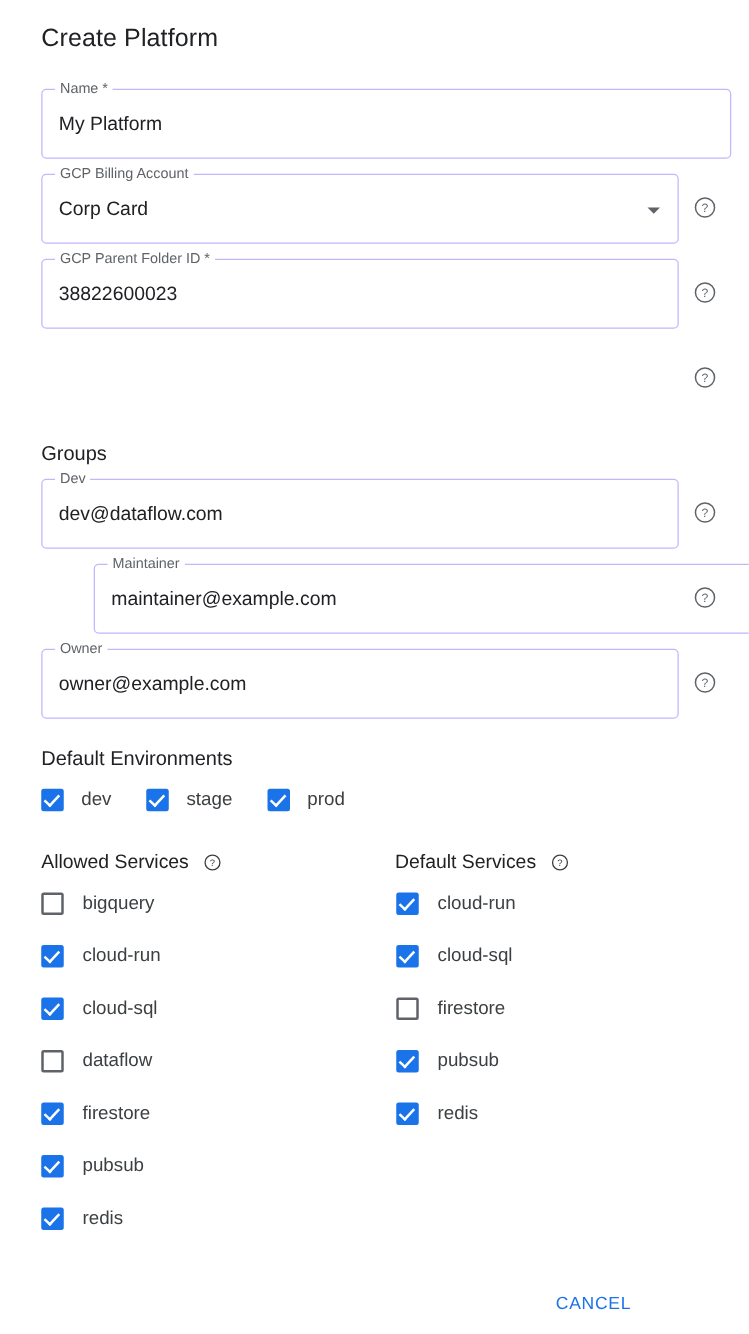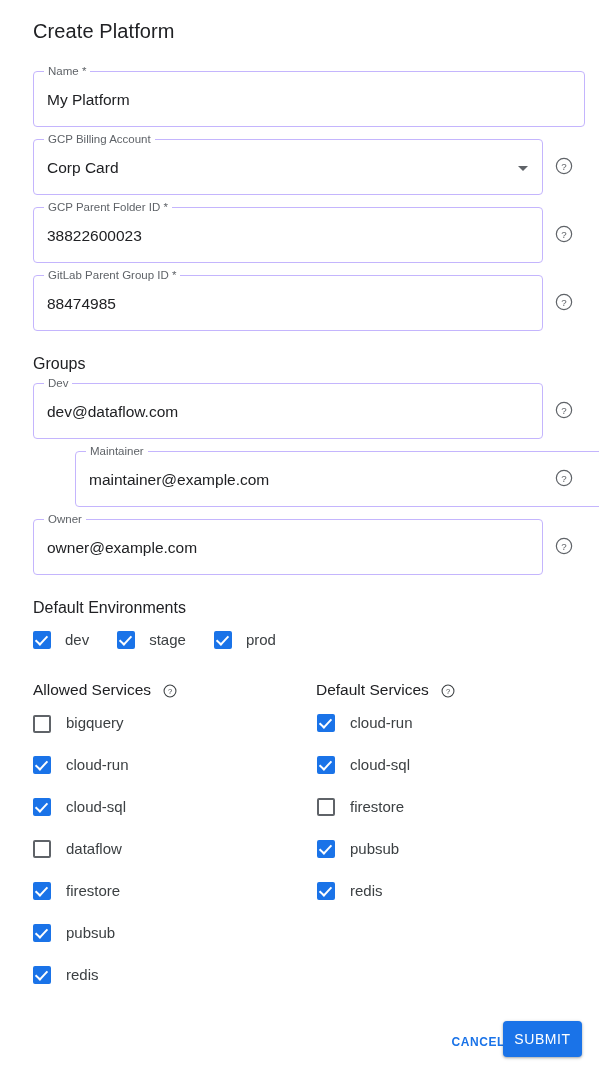--- a/index.html
+++ b/index.html
@@ -179,22 +179,22 @@
     width: 599px;
     height: 44px;
   }
   .btn-cancel {
     position: absolute;
     right: 94px;
     top: 9px;
     height: 26px;
     padding: 0 8px;
     font-family: "Liberation Sans", sans-serif;
-    font-size: 12px;
-    font-weight: 700;
+    font-size: 14px;
+    font-weight: 400;
     letter-spacing: 0.6px;
     color: #1a73e8;
     background: transparent;
     border: none;
     border-radius: 4px;
     cursor: pointer;
     display: flex;
     align-items: center;
     justify-content: center;
   }
@@ -247,24 +247,20 @@
     <span class="legend"><span>GCP Parent Folder ID</span><span class="req"> *</span></span>
     <span class="value">38822600023</span>
   </div>
   <span class="help-icon" style="left:547px; top:225px;">
     <svg width="18" height="18" viewBox="0 0 24 24">
         <circle cx="12" cy="12" r="10.2" fill="none" stroke="#5f6368" stroke-width="1.6"></circle>
         <text x="12" y="17" text-anchor="middle" font-family="Liberation Sans, sans-serif" font-size="13" fill="#5f6368">?</text>
       </svg>
   </span>
 
-  <div class="field" style="left:25px; top:275px; width:510px;">
-    <span class="legend"><span>GitLab Parent Group ID</span><span class="req"> *</span></span>
-    <span class="value">88474985</span>
-  </div>
   <span class="help-icon" style="left:547px; top:293px;">
     <svg width="18" height="18" viewBox="0 0 24 24">
         <circle cx="12" cy="12" r="10.2" fill="none" stroke="#5f6368" stroke-width="1.6"></circle>
         <text x="12" y="17" text-anchor="middle" font-family="Liberation Sans, sans-serif" font-size="13" fill="#5f6368">?</text>
       </svg>
   </span>
 
   <div class="section-heading" style="left:25px; top:354px;">Groups</div>
 
   <div class="field" style="left:25px; top:383px; width:510px;">
@@ -320,21 +316,21 @@
   <div class="heading-with-help" style="left:25px; top:680px;">
     <span>Allowed Services</span>
     <span class="hlp">
       <svg width="14" height="14" viewBox="0 0 24 24">
           <circle cx="12" cy="12" r="10.2" fill="none" stroke="#3c4043" stroke-width="1.8"></circle>
           <text x="12" y="17" text-anchor="middle" font-family="Liberation Sans, sans-serif" font-size="13" fill="#3c4043">?</text>
         </svg>
     </span>
   </div>
 
-  <div class="cb-row" style="left:25px; top:713px;align-items:flex-end;">
+  <div class="cb-row" style="left:25px; top:713px;">
     <span class="cbox off"></span>
     <span class="label">bigquery</span>
   </div>
   <div class="cb-row" style="left:25px; top:755px;">
     <span class="cbox on"></span>
     <span class="label">cloud-run</span>
   </div>
   <div class="cb-row" style="left:25px; top:797px;">
     <span class="cbox on"></span>
     <span class="label">cloud-sql</span>
@@ -382,16 +378,15 @@
     <span class="cbox on"></span>
     <span class="label">pubsub</span>
   </div>
   <div class="cb-row" style="left:309px; top:881px;">
     <span class="cbox on"></span>
     <span class="label">redis</span>
   </div>
 
   <div class="footer">
     <button class="btn-cancel">CANCEL</button>
-    <button class="btn-submit">SUBMIT</button>
   </div>
 
 </div>
 
 </body></html>

